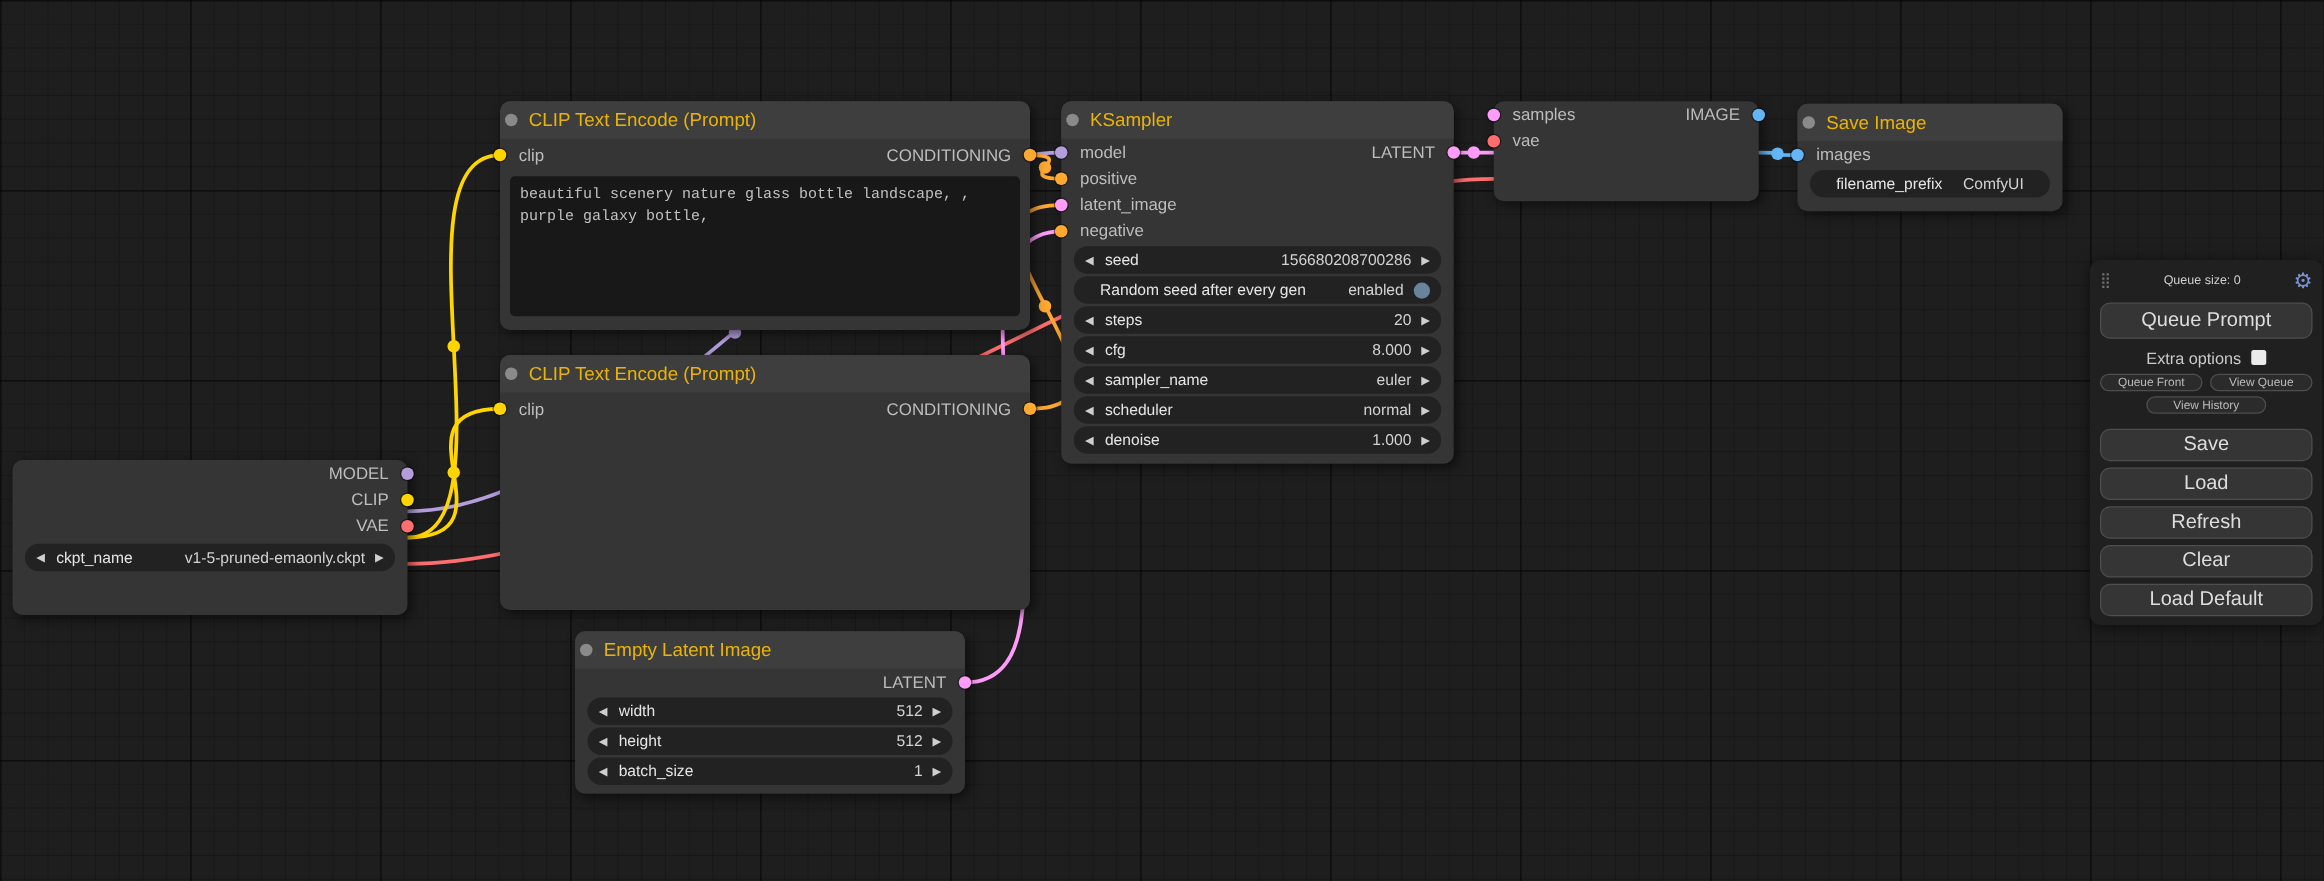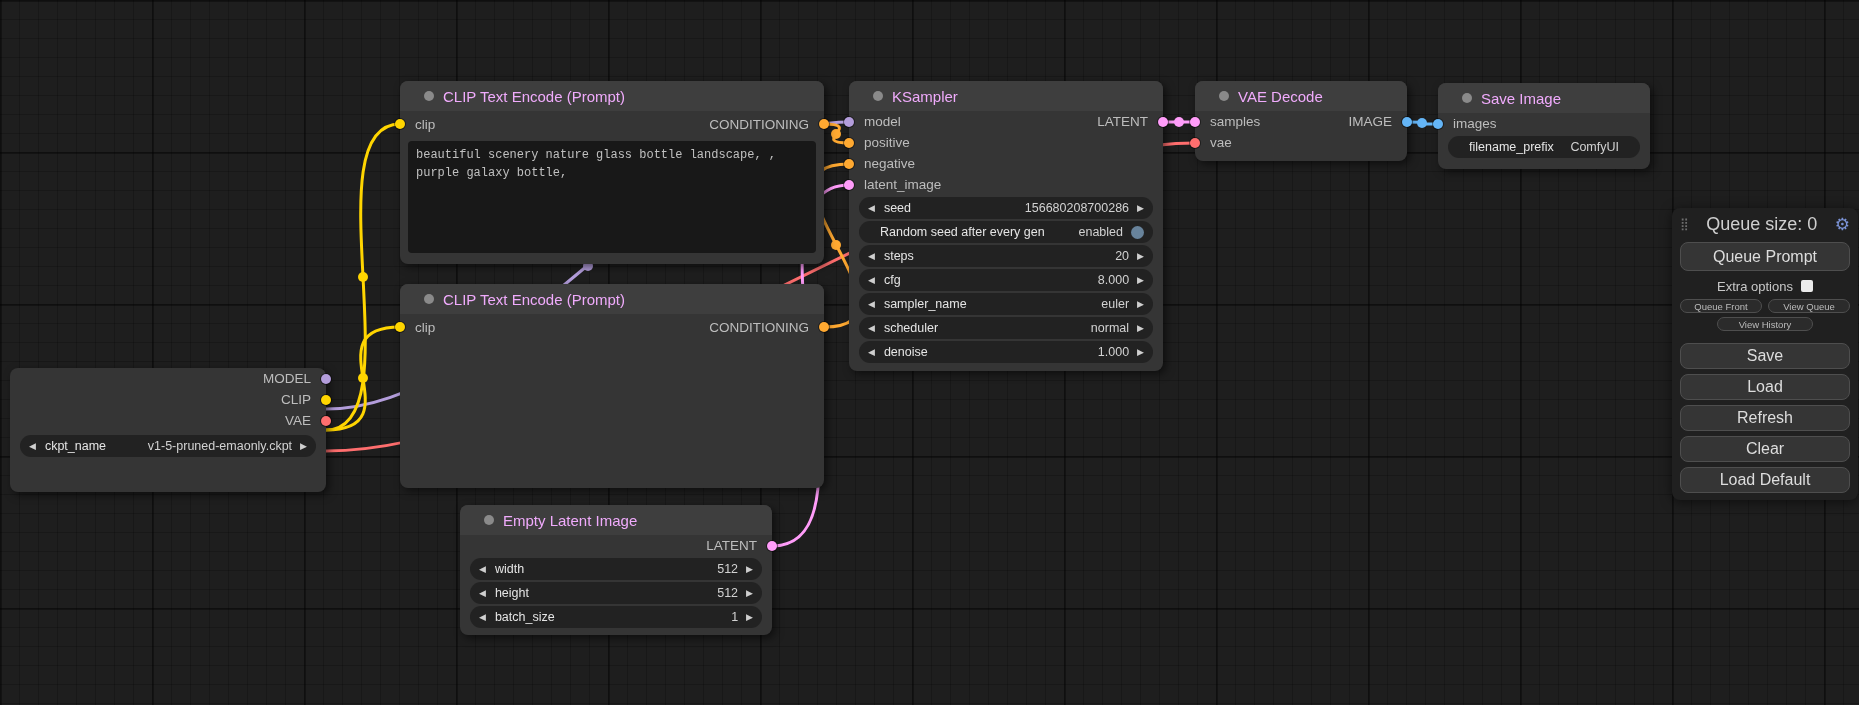--- a/index.html
+++ b/index.html
@@ -11,21 +11,21 @@
       linear-gradient(rgba(0,0,0,0.20) 1px,transparent 1px),
       linear-gradient(90deg,rgba(0,0,0,0.20) 1px,transparent 1px),
       linear-gradient(rgba(0,0,0,0.38) 2px,transparent 2px),
       linear-gradient(90deg,rgba(0,0,0,0.38) 2px,transparent 2px);
     background-size:19px 19px,19px 19px,152px 152px,152px 152px;}
   .wires{position:absolute;left:0;top:0;z-index:1}
   .wires path{fill:none;stroke-width:3;stroke-linecap:round}
   .node{position:absolute;background:#353535;border-radius:8px;z-index:2;
     box-shadow:3px 3px 9px rgba(0,0,0,.55);color:#c8c8c8;font-size:13.5px}
   .node-title{height:30px;background:#3e3e3e;border-radius:8px 8px 0 0;
-    display:flex;align-items:center;gap:9px;padding:0 24px;color:#f0abfc;font-size:15px}
+    display:flex;align-items:center;gap:9px;padding:0 4px;color:#eab308;font-size:15px}
   .collapse-dot{width:10px;height:10px;border-radius:50%;background:#8a8a8a;flex:0 0 auto}
   .slot-row{position:relative;height:21px;display:flex;align-items:center;color:#bdbdbd}
   .slot-row.tall{height:26px}
   .in-label{margin-left:15px}
   .out-label{margin-left:auto;margin-right:15px}
   .slot-dot{position:absolute;width:10px;height:10px;border-radius:50%;top:50%;
     transform:translateY(-50%);box-shadow:0 0 0 1px rgba(0,0,0,.45)}
   .slot-dot.in{left:-5px}.slot-dot.out{right:-5px}
   .c-model{background:#B39DDB}.c-clip{background:#FFD500}.c-vae{background:#FF6E6E}
   .c-cond{background:#FFA931}.c-latent{background:#FF9CF9}.c-image{background:#64B5F6}
@@ -37,21 +37,21 @@
   .widget.noarrows .wlabel{margin-left:12px}
   .toggle-dot{width:13px;height:13px;border-radius:50%;background:#68839b;flex:0 0 auto}
   .textarea{background:#181818;border-radius:4px;margin:4px 8px 0;padding:5px 8px;
     font-family:Liberation Mono, monospace;font-size:12px;line-height:1.5;color:#c0c0c0;
     overflow:hidden;white-space:pre-wrap}
   
   .panel{position:absolute;left:1672px;top:208px;width:186px;height:292px;background:#202020;
     border-radius:8px;box-shadow:0 2px 12px rgba(0,0,0,.55);z-index:3;padding:6px 8px;color:#ccc}
   .panel-top{display:flex;align-items:center;height:20px}
   .drag-handle{color:#6e6e6e;font-size:12px;cursor:grab}
-  .queue-size{flex:1;text-align:center;font-size:18px;color:#cfcfcf}
+  .queue-size{flex:1;text-align:center;font-size:10px;color:#cfcfcf}
   .gear{color:#7b93d6;font-size:17px;line-height:1;cursor:pointer}
   .btn-big{display:flex;align-items:center;justify-content:center;height:26px;background:#353535;
     border:1px solid #4e4e4e;border-radius:8px;font-size:16px;color:#ddd;margin-top:5px;cursor:pointer}
   .btn-big.qp{height:29px;margin-top:8px}
   .extra-row{display:flex;align-items:center;justify-content:center;gap:8px;height:16px;margin-top:7px;font-size:13px;color:#c9c9c9}
   .checkbox{width:12px;height:12px;background:#ebebeb;border-radius:2px;cursor:pointer}
   .small-row{display:flex;gap:6px;margin-top:5px}
   .btn-small{flex:1;height:14px;display:flex;align-items:center;justify-content:center;background:#2b2b2b;
     border:1px solid #4e4e4e;border-radius:8px;font-size:9.5px;color:#bbb;cursor:pointer}
   .btn-small.vh{flex:none;width:96px;margin:4px auto 0}
@@ -168,26 +168,26 @@
       <span class="slot-dot in c-model"></span>
       <span class="in-label">model</span>
       <span class="out-label">LATENT</span>
       <span class="slot-dot out c-latent"></span>
     </div>
     <div class="slot-row">
       <span class="slot-dot in c-cond"></span>
       <span class="in-label">positive</span>
     </div>
     <div class="slot-row">
+      <span class="slot-dot in c-latent"></span>
+      <span class="in-label">latent_image</span>
+    </div>
+    <div class="slot-row">
       <span class="slot-dot in c-cond"></span>
       <span class="in-label">negative</span>
-    </div>
-    <div class="slot-row">
-      <span class="slot-dot in c-latent"></span>
-      <span class="in-label">latent_image</span>
     </div>
     <div class="widget">
       <span class="arrow">◀</span>
       <span class="wlabel">seed</span>
       <span class="wvalue">156680208700286</span>
       <span class="arrow">▶</span>
     </div>
     <div class="widget noarrows">
       <span class="wlabel">Random seed after every gen</span>
       <span class="wvalue">enabled</span>
@@ -219,24 +219,20 @@
     </div>
     <div class="widget">
       <span class="arrow">◀</span>
       <span class="wlabel">denoise</span>
       <span class="wvalue">1.000</span>
       <span class="arrow">▶</span>
     </div>
   </div>
 
   <div class="node" style="left:1195px;top:81px;width:212px;height:80px">
-    <div class="node-title">
-      <span class="collapse-dot"></span>
-      <span>VAE Decode</span>
-    </div>
     <div class="slot-row">
       <span class="slot-dot in c-latent"></span>
       <span class="in-label">samples</span>
       <span class="out-label">IMAGE</span>
       <span class="slot-dot out c-image"></span>
     </div>
     <div class="slot-row">
       <span class="slot-dot in c-vae"></span>
       <span class="in-label">vae</span>
     </div>

